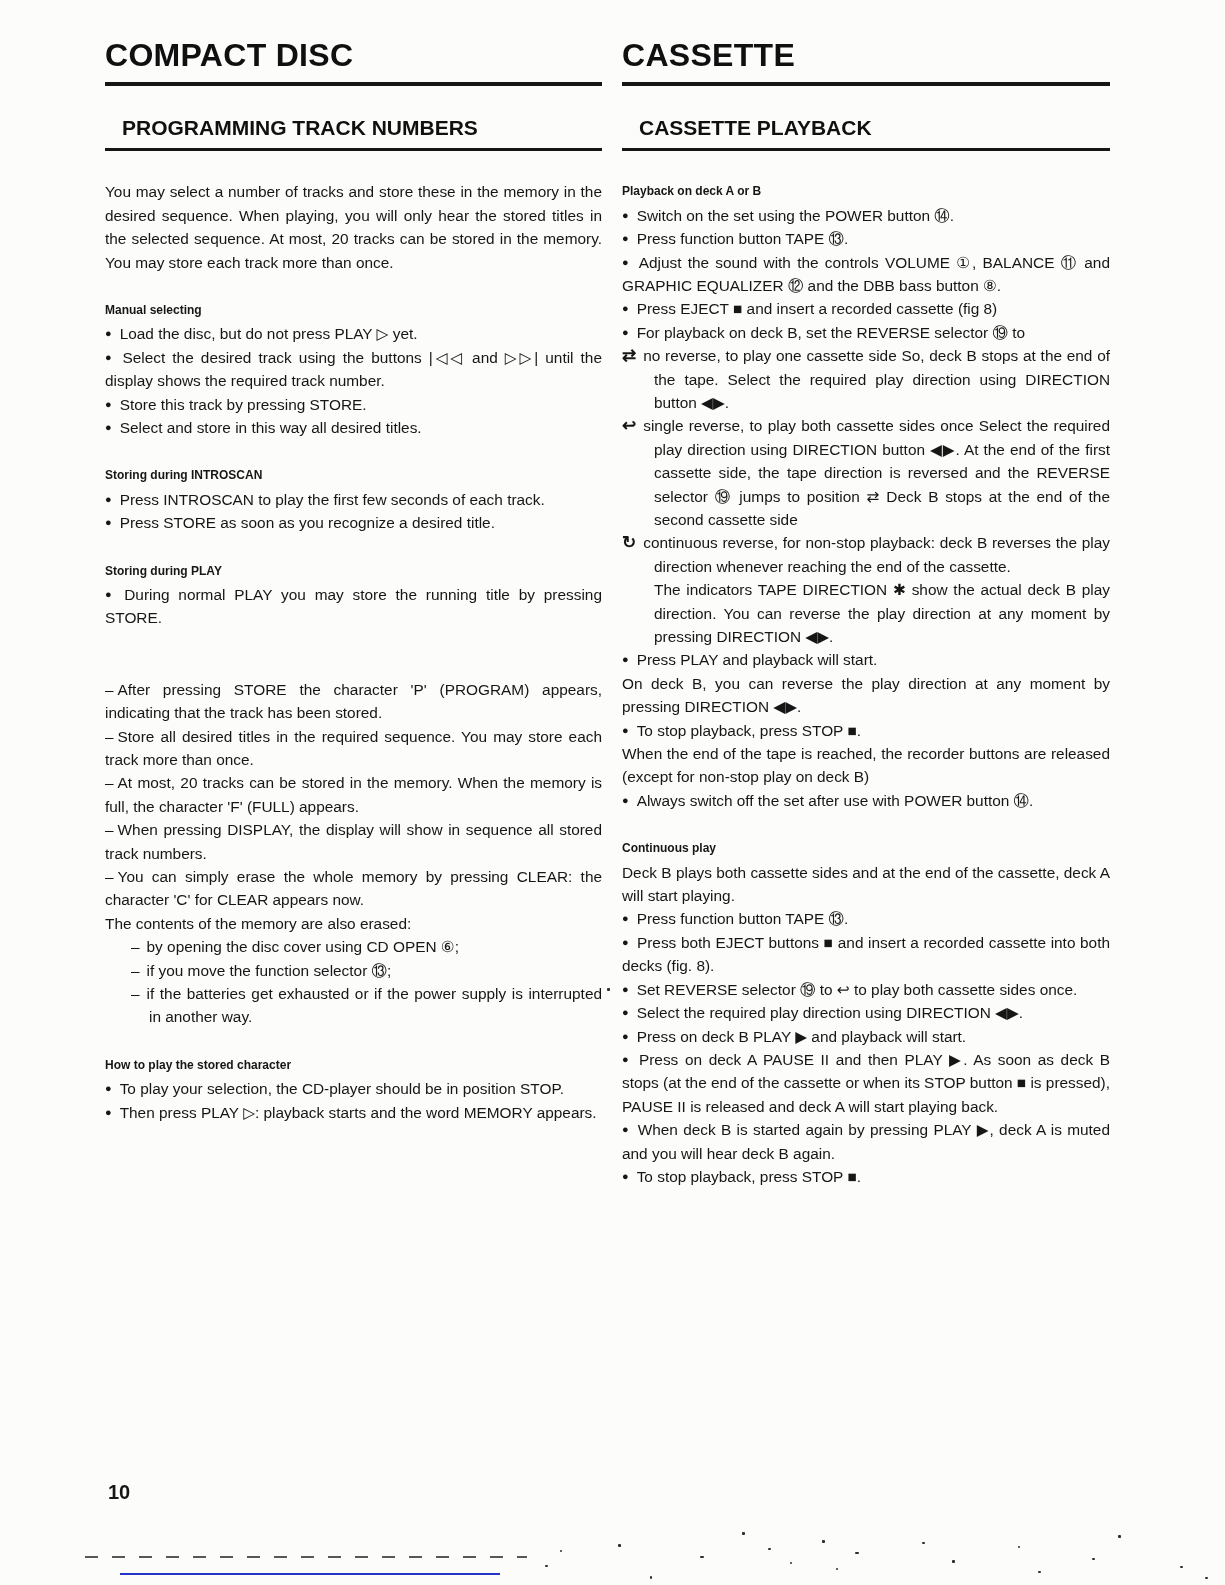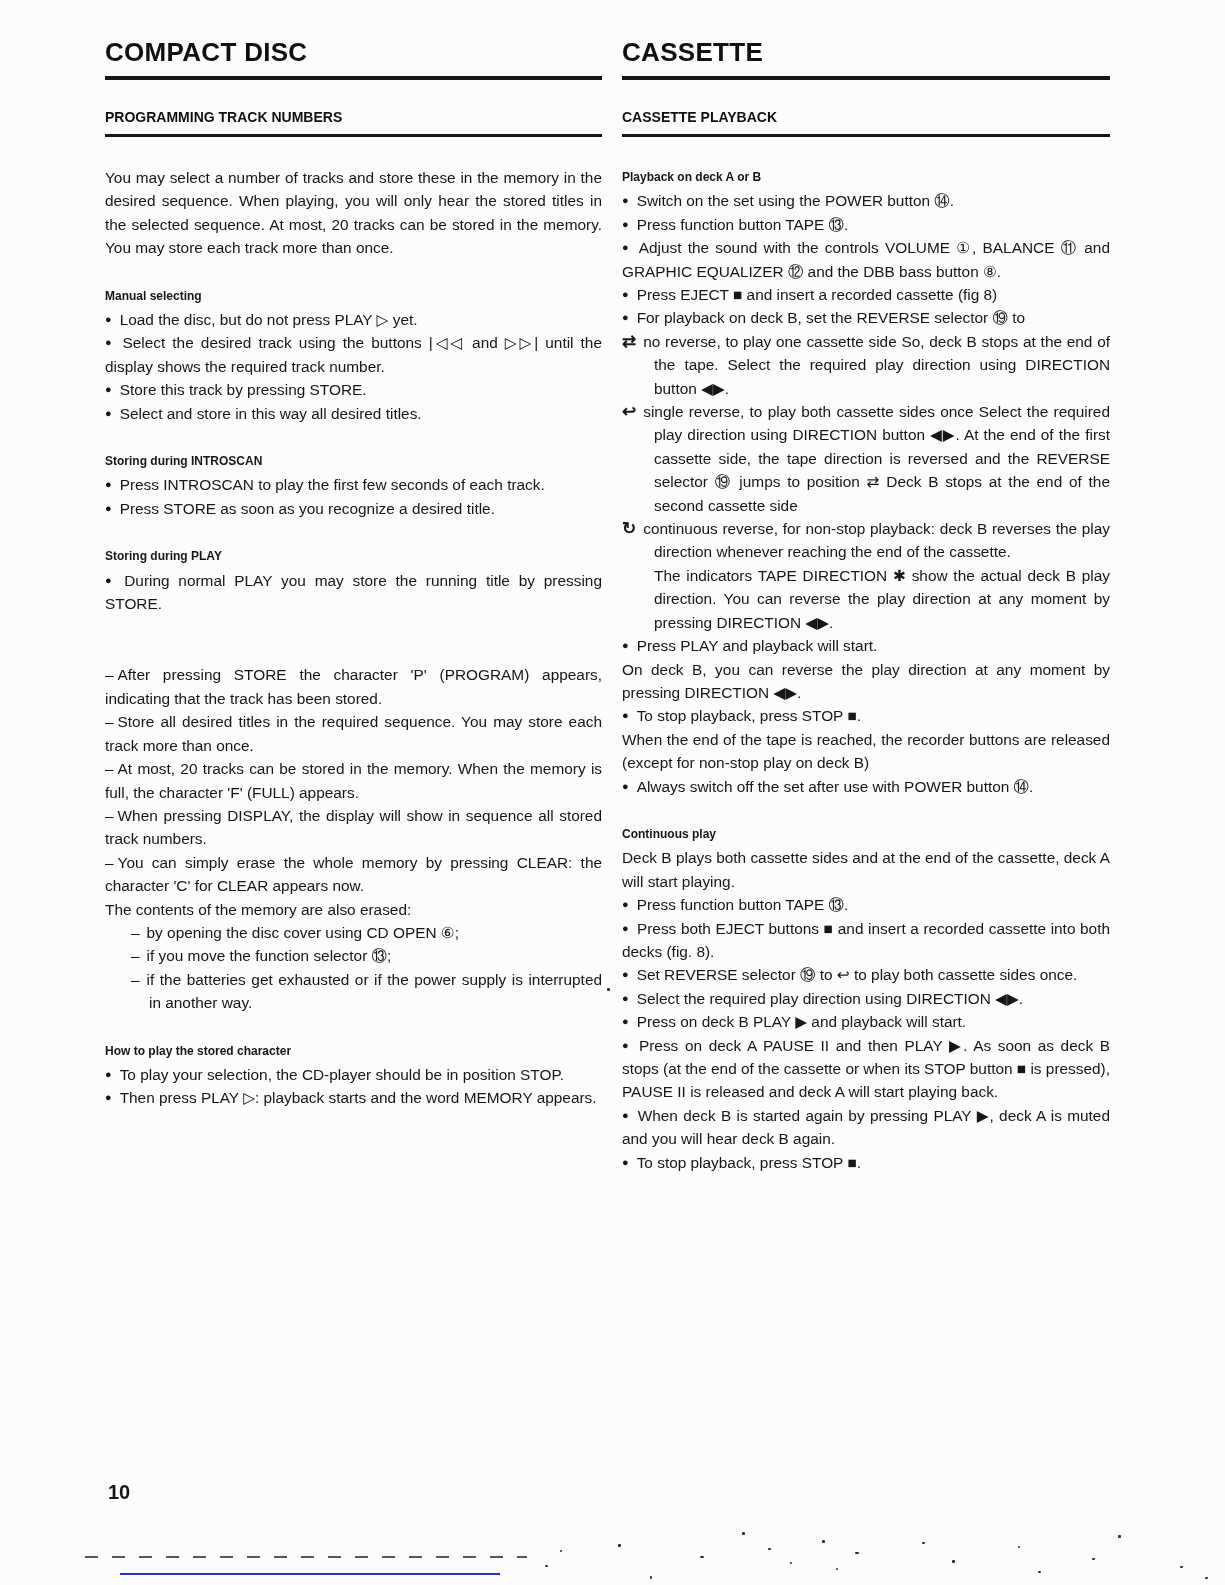--- a/index.html
+++ b/index.html
@@ -4,25 +4,25 @@
 <style>
   html,body{margin:0;padding:0;background:#ffffff;}
   .page{
     position:relative;width:1225px;height:1585px;background:#fcfcfb;
     color:#141414;font-family:"Liberation Sans",sans-serif;overflow:hidden;
   }
   .col{position:absolute;top:38px;}
   .col.left{left:105px;width:497px;}
   .col.right{left:622px;width:488px;}
   .section-title{
-    font-size:26px;font-weight:bold;margin:0 0 9px 0;line-height:1.1;
+    font-size:32px;font-weight:bold;margin:0 0 9px 0;line-height:1.1;
     letter-spacing:.3px;color:#101010;
   }
   .rule-thick{height:4px;background:#161616;margin:0 0 30px 0;}
-  .subsection-title{font-size:14px;font-weight:bold;margin:0 0 9px 0;line-height:1.1;color:#101010;}
+  .subsection-title{font-size:21px;font-weight:bold;margin:0 0 9px 17px;line-height:1.1;color:#101010;}
   .rule-thin{height:3px;background:#161616;margin:0 0 29px 0;}
   .body{font-size:15.4px;line-height:23.4px;text-align:justify;color:#161616;}
   .block{margin-top:25px;}
   .block.first{margin-top:8px;}
   .block.xgap{margin-top:48px;}
   .bh{font-weight:bold;margin:0;font-size:12px;text-align:left;}
   p.it{margin:0;}
   p.symbol{padding-left:32px;text-indent:-32px;}
   p.indent{margin-left:32px;}
   p.subdash{margin-left:26px;padding-left:18px;text-indent:-18px;}

